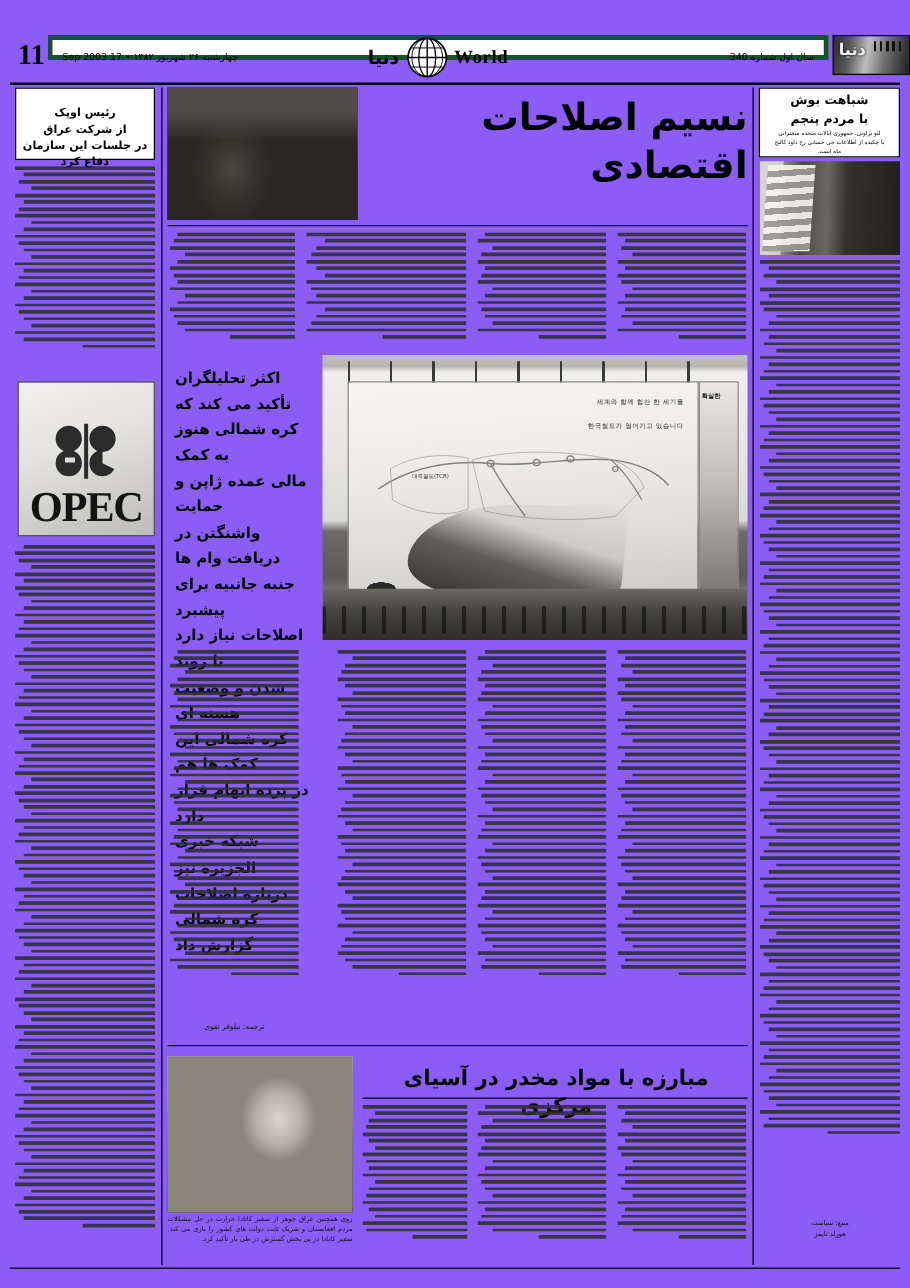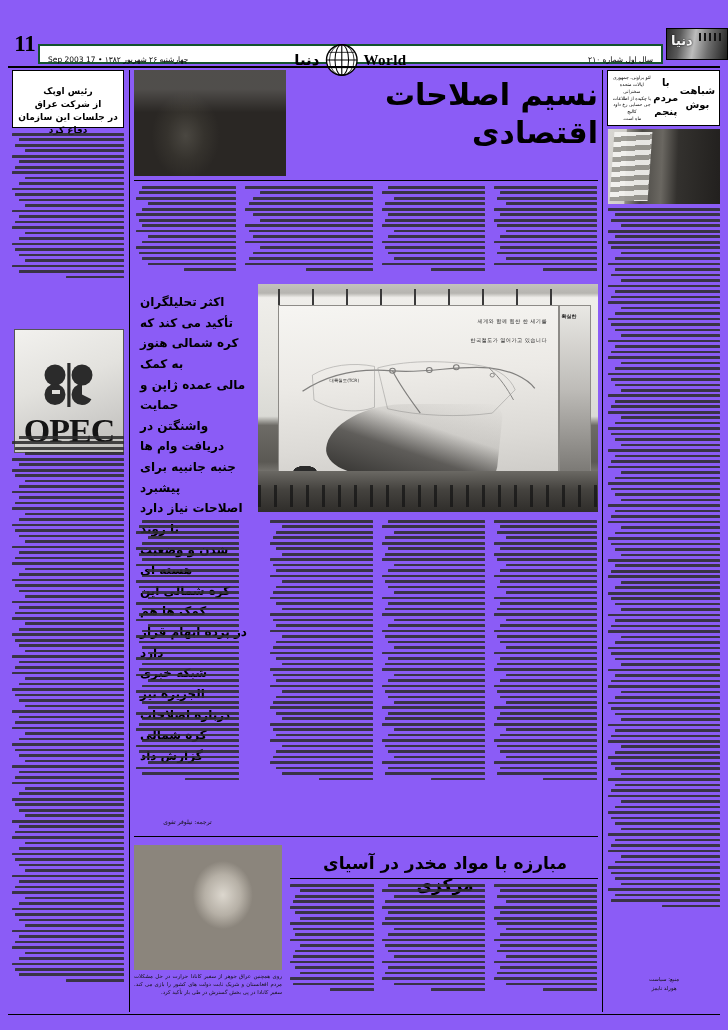--- a/index.html
+++ b/index.html
@@ -11,22 +11,22 @@
   }
 
   
   .masthead{position:absolute;left:8px;top:26px;width:712px;height:38px;}
   .mh-pagenum{
     position:absolute;right:auto;left:4px;top:2px;width:26px;height:32px;
     font-family:"Liberation Serif",serif;font-weight:bold;font-size:23px;
     color:#000;text-align:center;line-height:32px;
   }
   .mh-bar{
-    position:absolute;left:30px;top:18px;width:625px;height:20px;
-    border:2px solid #14532d;box-sizing:border-box;background:#fff;
+    position:absolute;left:30px;top:2px;width:625px;height:20px;
+    border:4px solid #14532d;box-sizing:border-box;background:#fff;
   }
   .mh-date{
     position:absolute;left:8px;top:0;height:28px;line-height:28px;
     font-size:7.5px;color:#000;direction:rtl;white-space:nowrap;
   }
   .mh-issue{
     position:absolute;right:8px;top:0;height:28px;line-height:28px;
     font-size:7.5px;color:#000;direction:rtl;white-space:nowrap;
   }
   .mh-title-wrap{
@@ -111,21 +111,20 @@
     background:
       radial-gradient(ellipse 30px 34px at 60% 40%, #dcd7ce 0%, #b6b0a6 60%, #8b857c 100%),
       linear-gradient(180deg,#d8d5cf 0%,#b3b0a9 30%,#57544f 55%,#2e2c29 78%,#1b1a18 100%);
   }
   .ph-bush{
     background:
       linear-gradient(92deg,#d8d6d2 0%,#cfcdc8 16%,#8e8b85 17%,#4b4945 30%,#6a6761 48%,#33312e 62%,#22201e 100%);
   }
   .ph-opec{
     background:linear-gradient(160deg,#f2f1ee 0%,#e3e2de 42%,#cfcecb 72%,#bdbcb8 100%);
-    margin-top:24px;
   }
 
   .opec-mark{position:absolute;left:50%;top:26%;transform:translateX(-50%);}
   .opec-word{
     position:absolute;left:50%;bottom:4px;transform:translateX(-50%);
     font-family:"Liberation Serif",serif;font-weight:bold;font-size:34px;
     letter-spacing:-1px;color:#141414;line-height:1;
   }
 
   
@@ -182,21 +181,21 @@
             <ellipse cx="20" cy="20" rx="14.5" ry="18" fill="none" stroke="#000" stroke-width=".9"></ellipse>
             <line x1="2" y1="20" x2="38" y2="20" stroke="#000" stroke-width="1.3"></line>
             <line x1="20" y1="2" x2="20" y2="38" stroke="#000" stroke-width="1.3"></line>
             <path d="M5.2 11 H34.8" stroke="#000" stroke-width=".9" fill="none"></path>
             <path d="M5.2 29 H34.8" stroke="#000" stroke-width=".9" fill="none"></path>
           </svg>
         </span>
         <span class="mh-fa">دنیا</span>
       </div>
 
-      <div class="mh-issue">سال اول    شماره ۲۱۰</div>
+      <div class="mh-issue">سال اول    شماره 340</div>
     </div>
 
     <div class="mh-logo">
       <span class="lg-txt">دنیا</span>
       <span class="lg-dots"></span>
     </div>
   </div>
 
   <div class="rule-h" style="left:8px;top:66px;width:712px;height:1.5px;"></div>
 
@@ -756,21 +755,21 @@
       <div class="ln s1"></div>
       <div class="ln s2"></div>
     <div class="ln s3"></div>
       <div class="ln s1"></div>
       <div class="ln s4"></div>
       <div class="ln last"></div>
   </div>
 
   <div class="rule-v" style="left:602px;top:70px;height:942px;"></div>
 
-  <div class="boxhead" style="position:absolute;left:607px;top:70px;width:113px;height:56px;justify-content:flex-start;">
+  <div class="boxhead" style="position:absolute;left:607px;top:70px;width:113px;height:56px;flex-direction:column;justify-content:flex-start;">
     <div class="t">شباهت بوش</div>
     <div class="t">با مردم پنجم</div>
     <div style="font-size:4.6px;line-height:1.5;direction:rtl;margin-top:2px;white-space:pre-line;text-align:center;">لئو براونی، جمهوری ایالات متحده سخنرانی
 با چکیده از اطلاعات جی حسابی رخ داود کالبج
 ماه است.</div>
   </div>
 
   <div class="photo ph-bush" style="position:absolute;left:608px;top:129px;width:112px;height:75px;">
     <div class="flagstripes"></div>
   </div>

